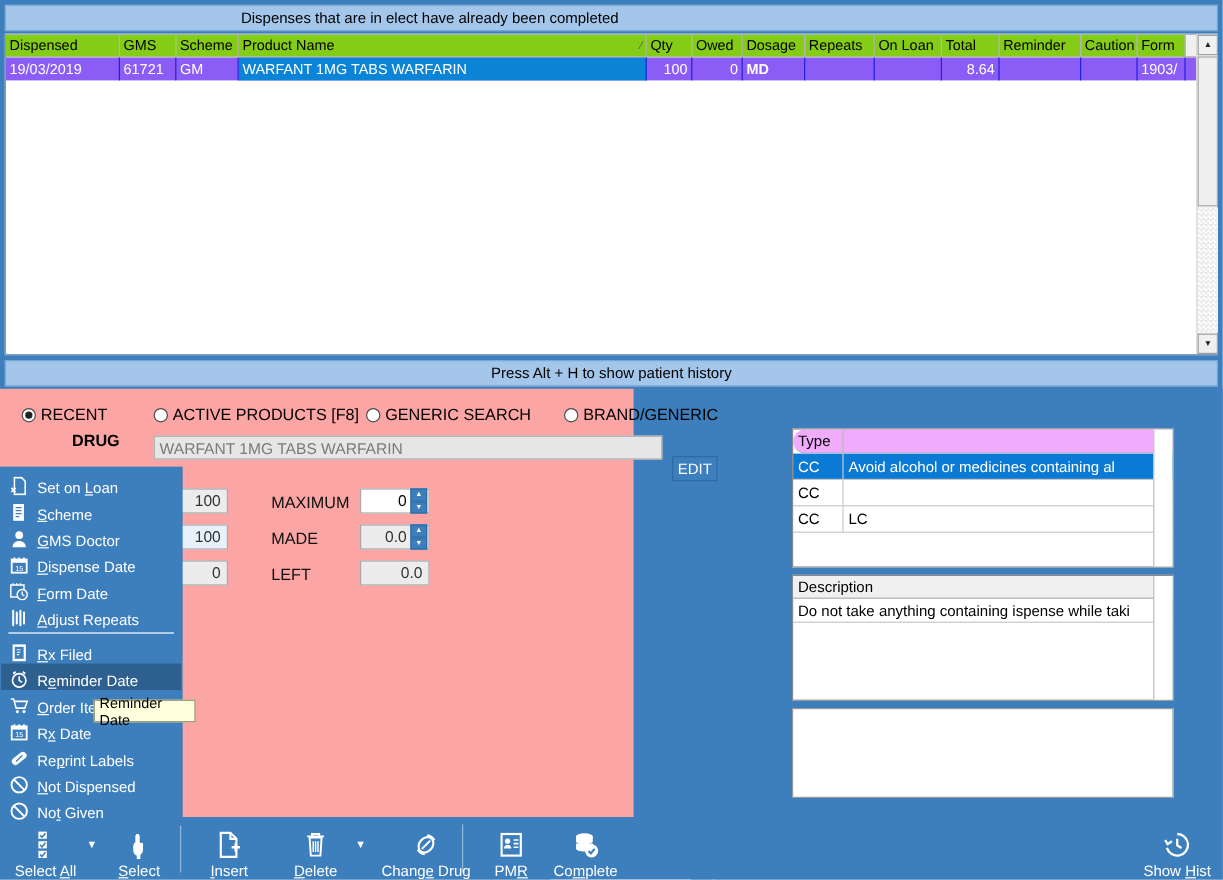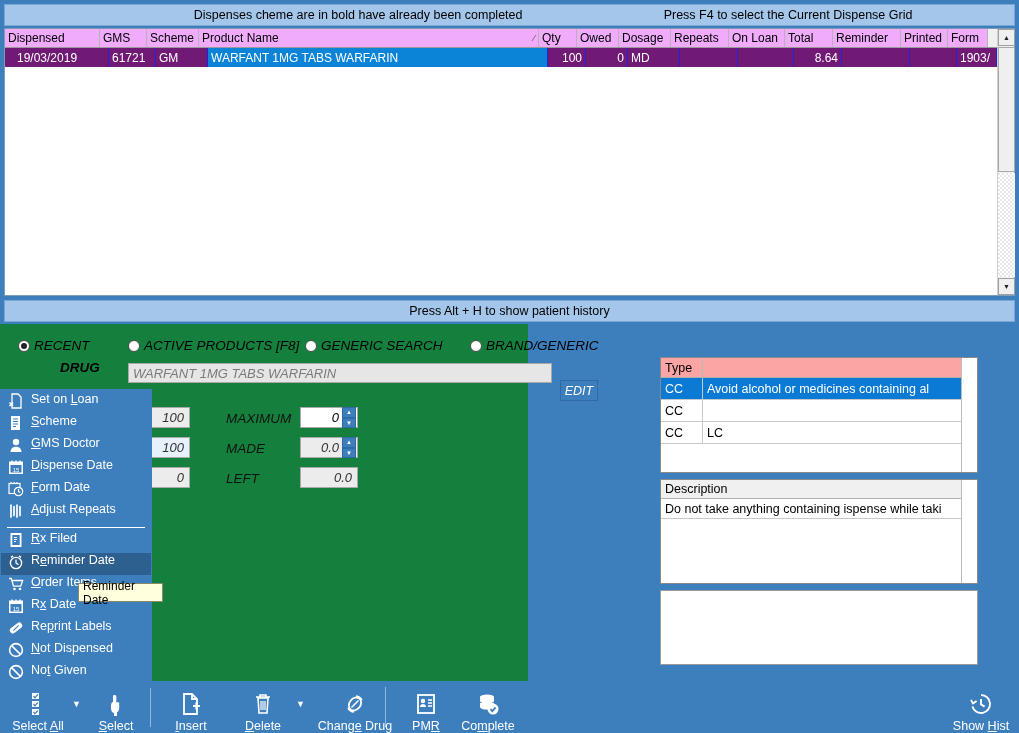--- a/index.html
+++ b/index.html
@@ -27,25 +27,25 @@
   
   .grid-wrap{
     position:absolute;left:4px;top:28px;width:1011px;height:268px;
     background:#fff;border:1px solid #7f9db9;box-sizing:border-box;
   }
   .grid-header{display:flex;height:19px;background:#f0f0f0;
     border-bottom:1px solid #9a9a9a;box-sizing:border-box;}
   .gh{
     border-right:1px solid #b4b4b4;padding:1px 3px;font-size:12px;
     box-sizing:border-box;white-space:nowrap;overflow:hidden;
-    display:flex;align-items:center;background:#f0abfc;color:#000;
+    display:flex;align-items:center;background:#84cc16;color:#000;
   }
   .gh .sortmark{margin-left:auto;font-size:9px;color:#555;}
   .grid-rows{position:absolute;left:0;top:19px;right:17px;bottom:0;background:#fff;}
-  .grow{display:flex;height:19px;background:#701a75;color:#fff;justify-content:flex-end;}
+  .grow{display:flex;height:19px;background:#8b5cf6;color:#fff;}
   .gc{
     border-right:1px solid #2222dd;padding:1px 3px;font-size:12px;
     box-sizing:border-box;white-space:nowrap;overflow:hidden;
     display:flex;align-items:center;
   }
   .gc.num{justify-content:flex-end;}
   .gc.prodsel{background:#0b84d8;}
   .grid-vscroll{
     position:absolute;right:0;top:0;width:17px;bottom:0;background:#f0f0f0;
     border-left:1px solid #d4d0c8;box-sizing:border-box;
@@ -60,21 +60,21 @@
 
   
   .hist-banner{
     position:absolute;left:4px;top:300px;width:1011px;height:22px;
     background:#a3c6ea;border:1px solid #7aa7d4;box-sizing:border-box;
     display:flex;align-items:center;justify-content:center;font-size:12.5px;
   }
 
   
   .left-panel{
-    position:absolute;left:0;top:324px;width:528px;height:357px;background:#15803d;font-style:italic;
+    position:absolute;left:0;top:324px;width:528px;height:357px;background:#fca5a5;
   }
   .radio-row{position:absolute;left:10px;top:14px;width:620px;height:20px;}
   .radio-item{position:absolute;display:flex;align-items:center;font-size:13.5px;white-space:nowrap;}
   .radio-dot{
     width:12px;height:12px;border:1px solid #4a4a4a;border-radius:50%;
     background:#fff;margin-right:4px;box-sizing:border-box;position:relative;flex:none;
   }
   .radio-dot.on::after{content:"";position:absolute;left:2px;top:2px;width:6px;height:6px;
     border-radius:50%;background:#222;}
 
@@ -111,21 +111,21 @@
   .tab{
     height:21px;padding:0 7px;display:flex;align-items:center;font-size:13px;
     color:#fff;box-sizing:border-box;white-space:nowrap;border-right:1px solid #9fc3e3;
   }
   .tab.active{background:#0c4f8c;color:#fff;border-right:none;}
 
   .msg-box{
     position:absolute;left:12px;top:33px;width:318px;height:116px;
     background:#fff;border:1px solid #8a8a8a;box-sizing:border-box;
   }
-  .msg-head{display:flex;height:19px;border-bottom:1px solid #b0b0b0;background:#fca5a5;}
+  .msg-head{display:flex;height:19px;border-bottom:1px solid #b0b0b0;background:#f0abfc;border-radius:10px;}
   .mh{padding:1px 4px;font-size:12.5px;border-right:1px solid #b8b8b8;box-sizing:border-box;display:flex;align-items:center;}
   .msg-row{display:flex;height:21px;border-bottom:1px solid #c8c8c8;}
   .msg-row.sel{background:#0b7ad4;color:#fff;}
   .mc{padding:1px 4px;font-size:12.5px;border-right:1px solid #c8c8c8;box-sizing:border-box;
     display:flex;align-items:center;white-space:nowrap;overflow:hidden;}
   .msg-scroll{position:absolute;right:0;top:0;width:16px;bottom:0;background:#fff;border-left:1px solid #bbb;box-sizing:border-box;}
 
   .desc-box{
     position:absolute;left:12px;top:155px;width:318px;height:105px;
     background:#fff;border:1px solid #8a8a8a;box-sizing:border-box;
@@ -152,40 +152,39 @@
   .tb-lbl u{text-decoration:underline;}
   .tb-sep{position:absolute;width:1px;top:6px;height:40px;background:#8fb9dd;}
   .tb-caret{position:absolute;color:#fff;font-size:9px;top:18px;}
 
   
   .ctx-menu{
     position:absolute;left:0px;top:389px;width:152px;
     background:#3d7ebd;border:1px solid #3d7ebd;box-sizing:border-box;z-index:40;
     padding-top:2px;padding-bottom:2px;
   }
-  .ctx-item{height:22px;display:flex;align-items:flex-start;color:#fff;font-size:12.5px;padding-left:4px;}
+  .ctx-item{height:22px;display:flex;align-items:flex-end;color:#fff;font-size:12.5px;padding-left:4px;}
   .ctx-item.hl{background:#2d5f8f;}
   .ctx-ico{width:22px;height:18px;display:flex;align-items:center;justify-content:center;margin-right:4px;flex:none;}
   .ctx-sep{height:1px;background:#ffffff;margin:3px 6px 3px 6px;}
   .ctx-item u{text-decoration:underline;}
 
   .tooltip{
     position:absolute;left:78px;top:583px;width:85px;height:19px;
     background:#ffffdd;border:1px solid #8a8a6a;box-sizing:border-box;z-index:60;
     font-size:12px;display:flex;align-items:center;padding-left:4px;color:#000;
   }
 </style>
 </head>
 <body>
 
 <div class="app">
 
   <div class="top-banner">
-    <div class="bn-left">Dispenses cheme are in bold have already been completed</div>
-    <div class="bn-right">Press F4 to select the Current Dispense Grid</div>
+    <div class="bn-left">Dispenses that are in elect have already been completed</div>
   </div>
 
   <div class="grid-wrap">
     <div class="grid-header" id="grid-header">
         <div class="gh" style="width: 95px;">
           <span>Dispensed</span>
         </div>
         <div class="gh" style="width: 47px;">
           <span>GMS</span>
         </div>
@@ -211,35 +210,35 @@
         <div class="gh" style="width: 56px;">
           <span>On Loan</span>
         </div>
         <div class="gh" style="width: 48px;">
           <span>Total</span>
         </div>
         <div class="gh" style="width: 68px;">
           <span>Reminder</span>
         </div>
         <div class="gh" style="width: 47px;">
-          <span>Printed</span>
+          <span>Caution</span>
         </div>
         <div class="gh" style="width: 40px;">
           <span>Form</span>
         </div>
       </div>
     <div class="grid-rows" id="grid-rows">
         <div class="grow">
           <div class="gc" style="width: 95px;">19/03/2019</div>
           <div class="gc" style="width: 47px;">61721</div>
           <div class="gc" style="width: 52px;">GM</div>
           <div class="gc prodsel" style="width: 340px;">WARFANT 1MG TABS WARFARIN</div>
           <div class="gc num" style="width: 38px;">100</div>
           <div class="gc num" style="width: 42px;">0</div>
-          <div class="gc" style="width: 52px;">MD</div>
+          <div class="gc" style="width: 52px; font-weight: bold;">MD</div>
           <div class="gc" style="width: 58px;"></div>
           <div class="gc" style="width: 56px;"></div>
           <div class="gc num" style="width: 48px;">8.64</div>
           <div class="gc" style="width: 68px;"></div>
           <div class="gc" style="width: 47px;"></div>
           <div class="gc" style="width: 40px;">1903/</div>
         </div>
       </div>
     <div class="grid-vscroll">
       <div class="sb-btn">▲</div>

